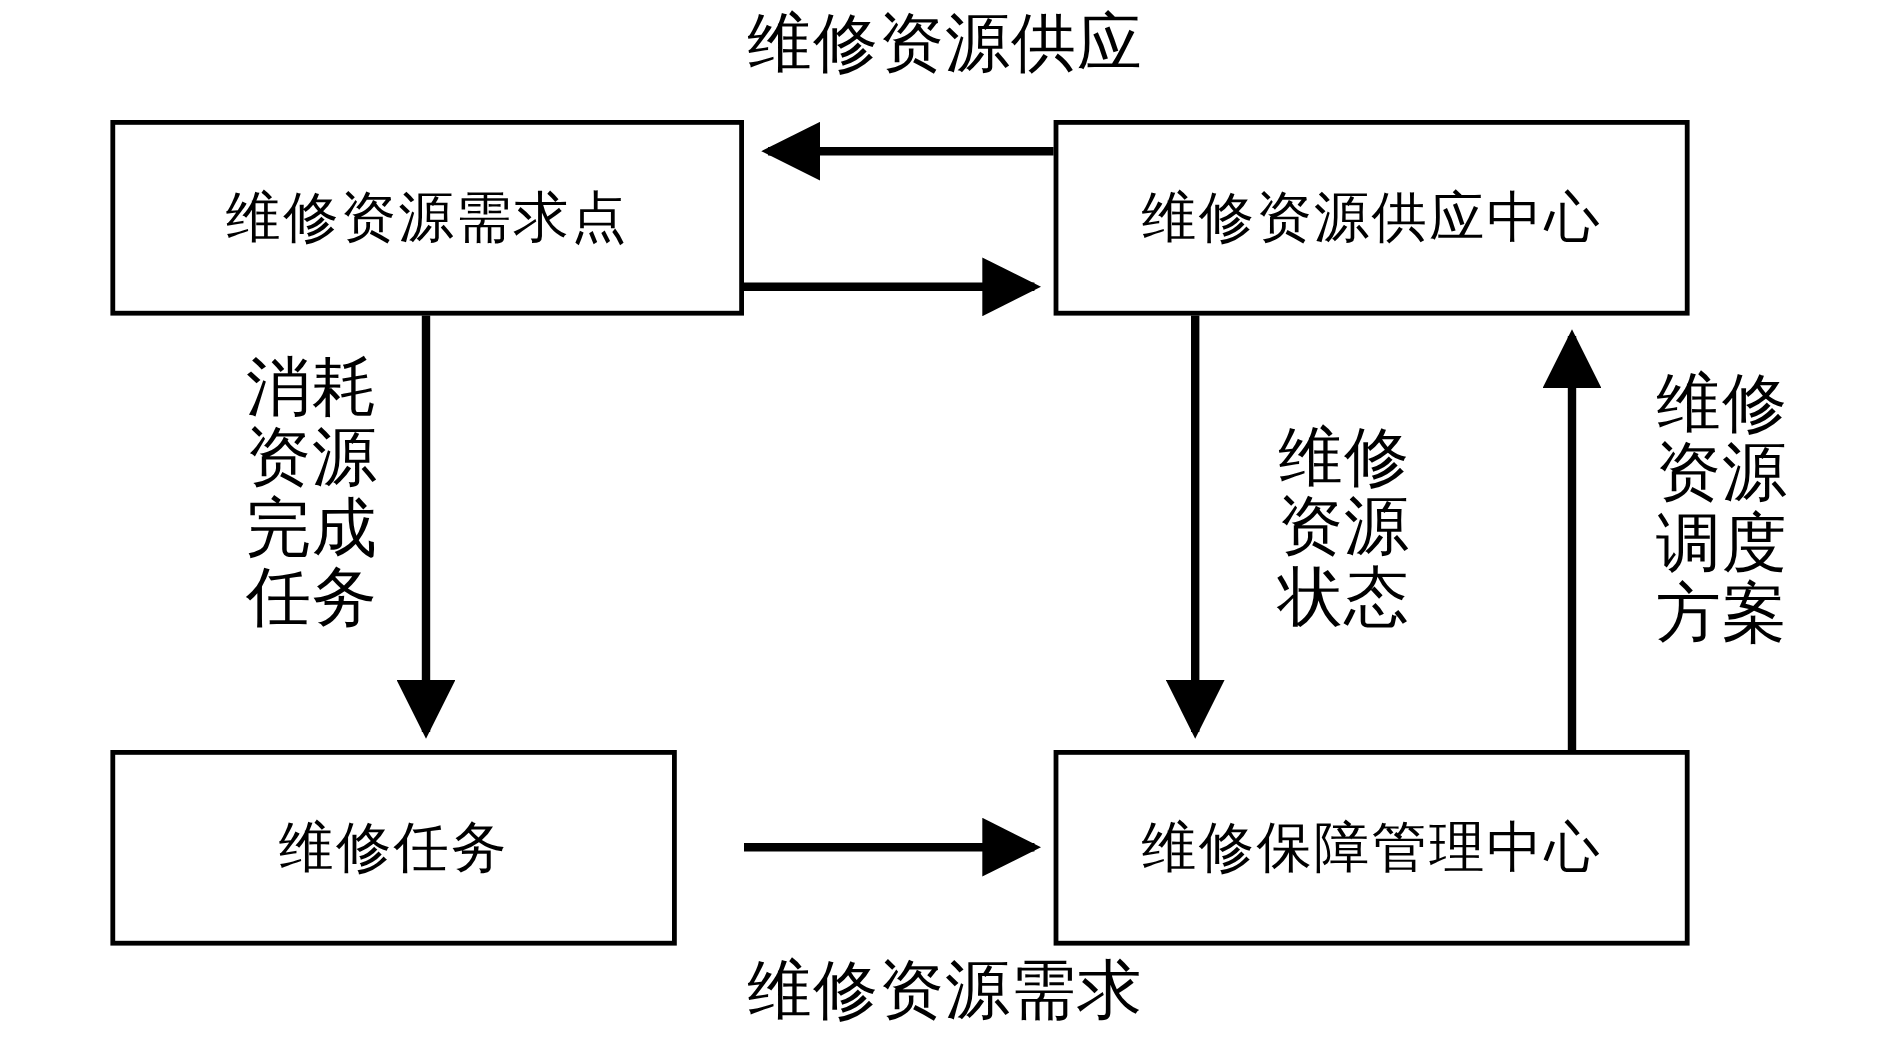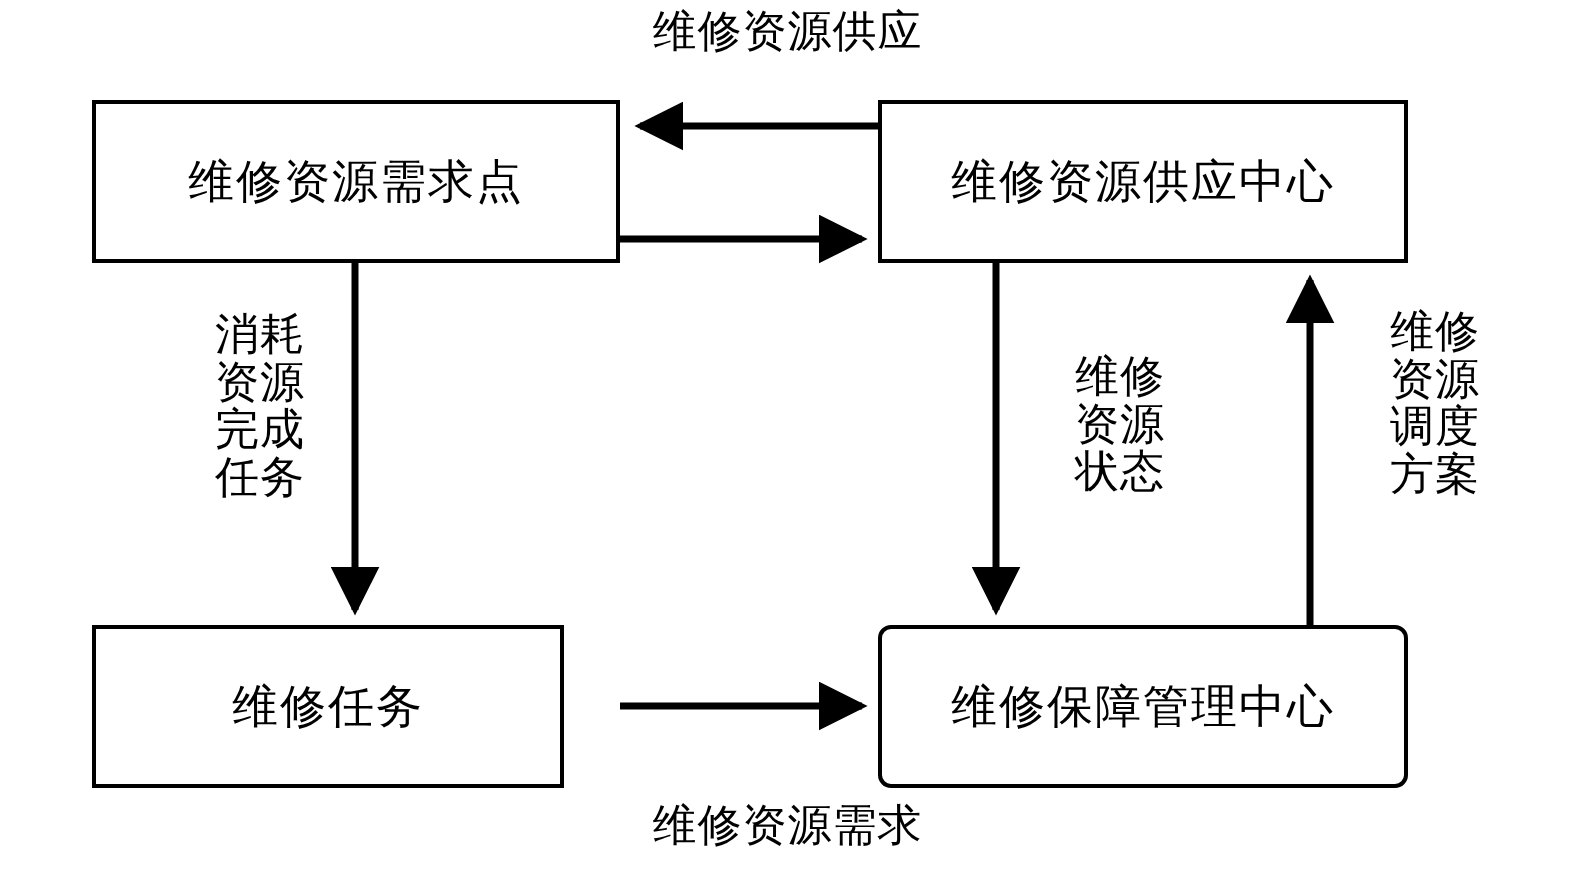--- a/index.html
+++ b/index.html
@@ -26,21 +26,21 @@
   }
   .node-label {
     font-size: 46px;
     line-height: 1.1;
     color: #000000;
     letter-spacing: 2px;
     white-space: nowrap;
   }
   .edge-label {
     position: absolute;
-    font-size: 44px;
+    font-size: 54px;
     line-height: 1.12;
     color: #000000;
     letter-spacing: 1px;
     white-space: pre;
     text-align: center;
   }
   .edge-label.vertical-stack {
     line-height: 1.08;
   }
   svg.arrows {
@@ -64,21 +64,21 @@
   </div>
 
   <div class="node" style="left:878px; top:100px; width:530px; height:163px;">
     <span class="node-label">维修资源供应中心</span>
   </div>
 
   <div class="node" style="left:92px; top:625px; width:472px; height:163px;">
     <span class="node-label">维修任务</span>
   </div>
 
-  <div class="node" style="left:878px; top:625px; width:530px; height:163px;border-radius:13px;">
+  <div class="node" style="left:878px; top:625px; width:530px; height:163px;">
     <span class="node-label">维修保障管理中心</span>
   </div>
 
   <svg class="arrows" viewBox="0 0 1575 885">
     <defs>
       <marker id="arrowhead" markerWidth="7" markerHeight="7" refX="6.2" refY="3.5" orient="auto" markerUnits="strokeWidth">
         <path d="M0,0 L7,3.5 L0,7 z" fill="#000000"></path>
       </marker>
     </defs>
 
@@ -88,30 +88,30 @@
 
     <path d="M 355 263 L 355 610" stroke="#000000" stroke-width="7" fill="none" marker-end="url(#arrowhead)"></path>
 
     <path d="M 996 263 L 996 610" stroke="#000000" stroke-width="7" fill="none" marker-end="url(#arrowhead)"></path>
 
     <path d="M 1310 625 L 1310 280" stroke="#000000" stroke-width="7" fill="none" marker-end="url(#arrowhead)"></path>
 
     <path d="M 620 706 L 862 706" stroke="#000000" stroke-width="7" fill="none" marker-end="url(#arrowhead)"></path>
   </svg>
 
-  <div class="edge-label vertical-stack" style="left:190px; top:310px; width:140px;">消耗
+  <div class="edge-label vertical-stack" style="left:190px; top:294px; width:140px;">消耗
 资源
 完成
 任务</div>
 
 
   <div class="edge-label vertical-stack" style="left:1050px; top:352px; width:140px;">维修
 资源
 状态</div>
 
   <div class="edge-label vertical-stack" style="left:1365px; top:307px; width:140px;">维修
 资源
 调度
 方案</div>
 
-  <div class="edge-label" style="left:0; top:800px; width:1575px; text-align:center;">维修资源需求</div>
+  <div class="edge-label" style="left:0; top:800px; width:1575px; text-align:center;font-family:Liberation Mono, monospace;">维修资源需求</div>
 
 </div>
 
 </body></html>

